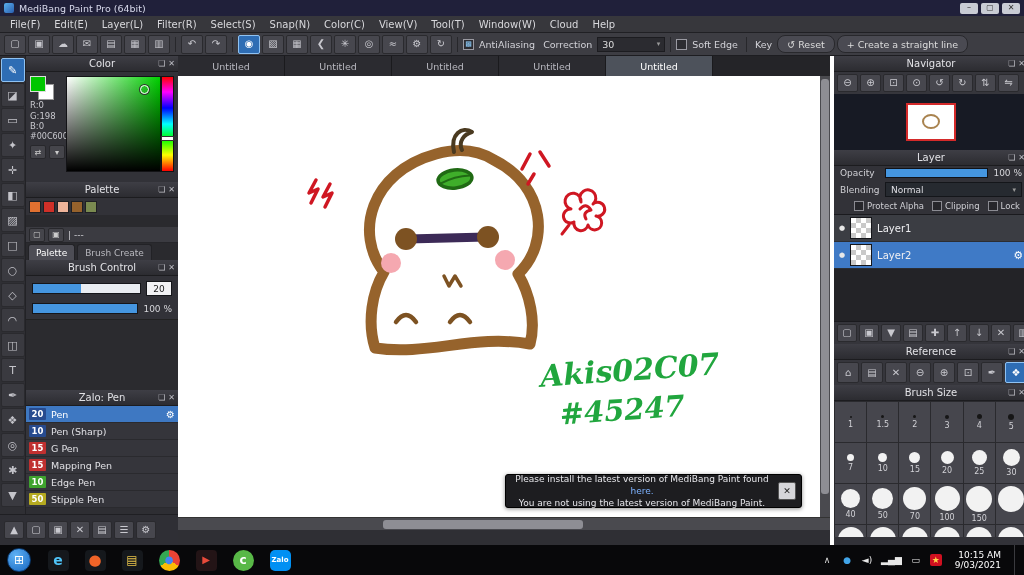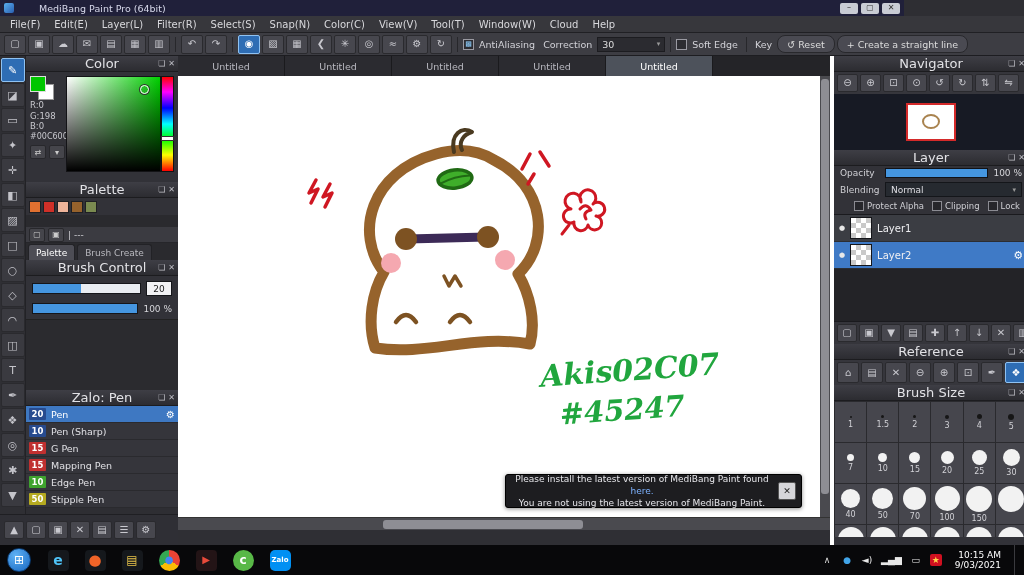--- a/index.html
+++ b/index.html
@@ -1,21 +1,21 @@
 <!DOCTYPE html>
 <html><head>
 <meta charset="utf-8">
 <style>
   html,body{margin:0;padding:0;}
   #app{position:relative;width:1024px;height:575px;overflow:hidden;background:#2e2e33;
        font-family:"DejaVu Sans",sans-serif;color:#ddd;user-select:none;}
 
   
-  #titlebar{position:absolute;left:0;top:0;width:904px;height:16px;background:#20203a;
-            display:flex;align-items:center;border-bottom:1px solid #121226;gap:20px;}
+  #titlebar{position:absolute;left:0;top:0;width:1024px;height:16px;background:#20203a;
+            display:flex;align-items:center;border-bottom:1px solid #121226;}
   #appicon{width:10px;height:10px;margin:0 5px 0 4px;border-radius:2px;
            background:linear-gradient(135deg,#5ab0f0,#2a5fb0);}
   #titletext{font-size:9.5px;color:#d6d8ea;}
   #wincontrols{margin-left:auto;display:flex;gap:3px;margin-right:4px;}
   .winbtn{width:18px;height:11px;background:#c9ccd4;border-radius:2px;color:#333;font-size:8px;
           display:flex;align-items:center;justify-content:center;line-height:1;}
 
   
   #menubar{position:absolute;left:0;top:16px;width:1024px;height:17px;background:#37373c;
            border-bottom:1px solid #202024;display:flex;align-items:center;padding-left:3px;box-sizing:border-box;}
@@ -41,21 +41,21 @@
              border-right:1px solid #222226;display:flex;flex-direction:column;align-items:center;
              gap:1px;padding-top:2px;box-sizing:border-box;}
   .tool{width:22px;height:22px;background:#3a3a40;border:1px solid #2a2a2e;border-radius:2px;color:#c4c4ca;
         font-size:11px;display:flex;align-items:center;justify-content:center;flex:none;line-height:1;}
   .tool.selected{background:#2e6db4;border-color:#8fc2f2;color:#fff;}
 
   
   #leftpanels{position:absolute;left:26px;top:56px;width:152px;height:458px;background:#323238;}
   .phead{height:15px;background:linear-gradient(#3e3e45,#2c2c31);border-bottom:1px solid #1c1c1f;
          display:flex;align-items:center;justify-content:center;position:relative;flex:none;}
-  .ptitle{font-size:13px;color:#e2e2e6;}
+  .ptitle{font-size:10px;color:#e2e2e6;}
   .pico{position:absolute;right:3px;top:0;height:100%;display:flex;align-items:center;gap:3px;
         font-size:8px;color:#bdbdc4;}
   #colorbody{display:flex;padding:4px;height:102px;box-sizing:content-box;}
   #colleft{width:36px;display:flex;flex-direction:column;}
   #fgswatches{position:relative;width:24px;height:24px;flex:none;}
   #bg-swatch{position:absolute;left:8px;top:8px;width:14px;height:14px;background:#fff;border:1px solid #999;}
   #fg-swatch{position:absolute;left:0;top:0;width:14px;height:14px;background:#00c600;border:1px solid #ddd;}
   .rgbline{font-size:8.5px;color:#c8c8ce;line-height:10.5px;white-space:nowrap;}
   #colbtns{display:flex;gap:3px;margin-top:3px;}
   .minibtn{width:14px;height:12px;background:#45454b;border:1px solid #28282c;border-radius:2px;color:#ccc;

